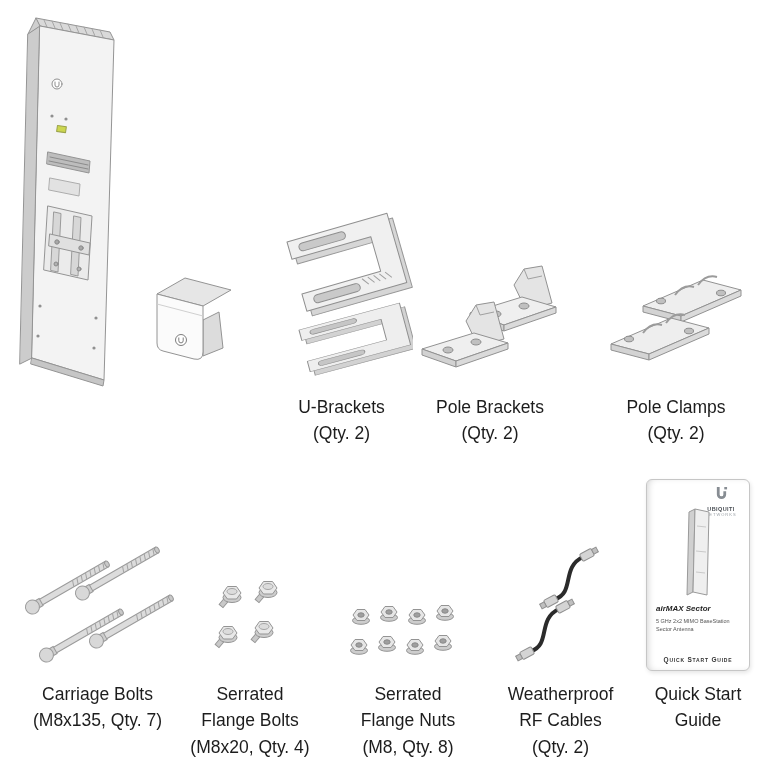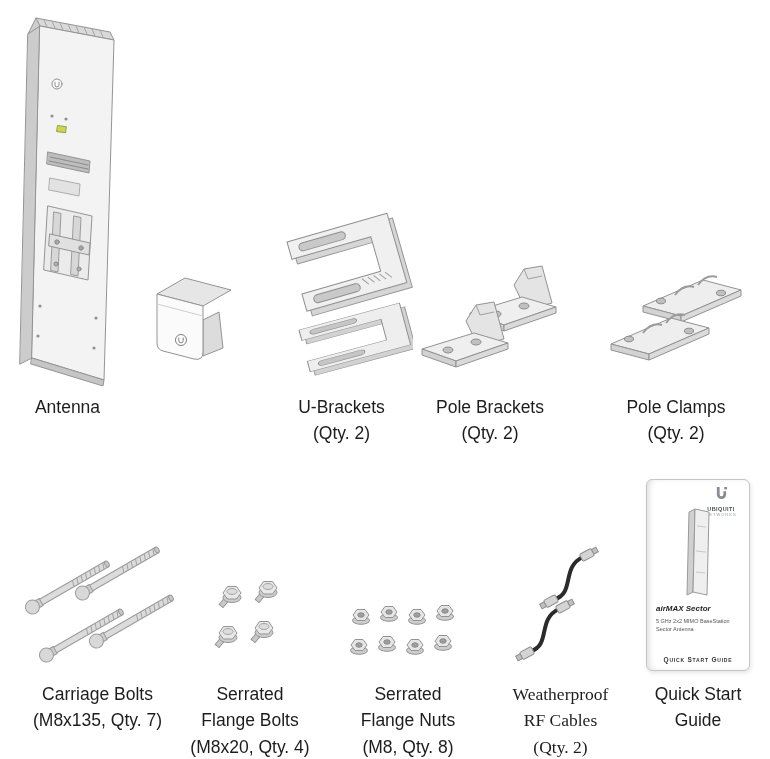--- a/index.html
+++ b/index.html
@@ -73,21 +73,20 @@
           <circle cx="71" cy="242" r="2.2" fill="#a8a8a8" stroke="#8a8a8a"></circle>
           <circle cx="46" cy="258" r="2" fill="#b1b1b1" stroke="#8a8a8a"></circle>
           <circle cx="69" cy="263" r="2" fill="#b1b1b1" stroke="#8a8a8a"></circle>
           <circle cx="30" cy="300" r="1.6" fill="#909090"></circle>
           <circle cx="86" cy="312" r="1.6" fill="#909090"></circle>
           <circle cx="28" cy="330" r="1.6" fill="#909090"></circle>
           <circle cx="84" cy="342" r="1.6" fill="#909090"></circle>
         </g>
       </svg>
     </div>
-    <div class="label">Antenna</div>
   </div>
 
   <div class="item" style="left:135px;top:6px;width:115px;">
     <div class="art art-r1">
       <svg width="84" height="96" viewBox="0 0 84 96" style="margin-bottom:26px;">
         <g stroke-linejoin="round">
           <polygon points="6,22 34,6 80,18 52,34" fill="#e6e6e6" stroke="#949494"></polygon>
           <polygon points="52,48 68,40 72,76 52,84" fill="#dcdcdc" stroke="#949494"></polygon>
           <path d="M6,22 L52,34 L52,80 Q52,89 43,87 L12,79 Q6,77.5 6,71 Z" fill="#fbfbfb" stroke="#949494"></path>
           <line x1="6" y1="32" x2="52" y2="44" stroke="#d0d0d0"></line>
@@ -247,21 +246,21 @@
         <use href="#fnut" transform="translate(44,42)"></use>
         <use href="#fnut" transform="translate(72,45)"></use>
         <use href="#fnut" transform="translate(100,41)"></use>
       </svg>
     </div>
     <div class="label">Serrated
 Flange Nuts
 (M8, Qty. 8)</div>
   </div>
 
-  <div class="item" style="left:488px;top:470px;width:145px;font-family:Liberation Serif, serif;">
+  <div class="item" style="left:488px;top:470px;width:145px;">
     <div class="art art-r2">
       <svg width="100" height="122" viewBox="0 0 100 122" style="margin-bottom:16px;">
         <defs>
           <g id="rfcable">
             <path d="M10,50 C30,44 16,18 38,8" fill="none" stroke="#2b2b2b" stroke-width="4" stroke-linecap="round"></path>
             <g transform="translate(38,8) rotate(-28)">
               <rect x="-2" y="-4" width="13" height="8" rx="1.5" fill="#d4d4d4" stroke="#8f8f8f"></rect>
               <rect x="11" y="-2.6" width="5" height="5.2" fill="#bfbfbf" stroke="#8f8f8f"></rect>
             </g>
             <g transform="translate(10,50) rotate(152)">

